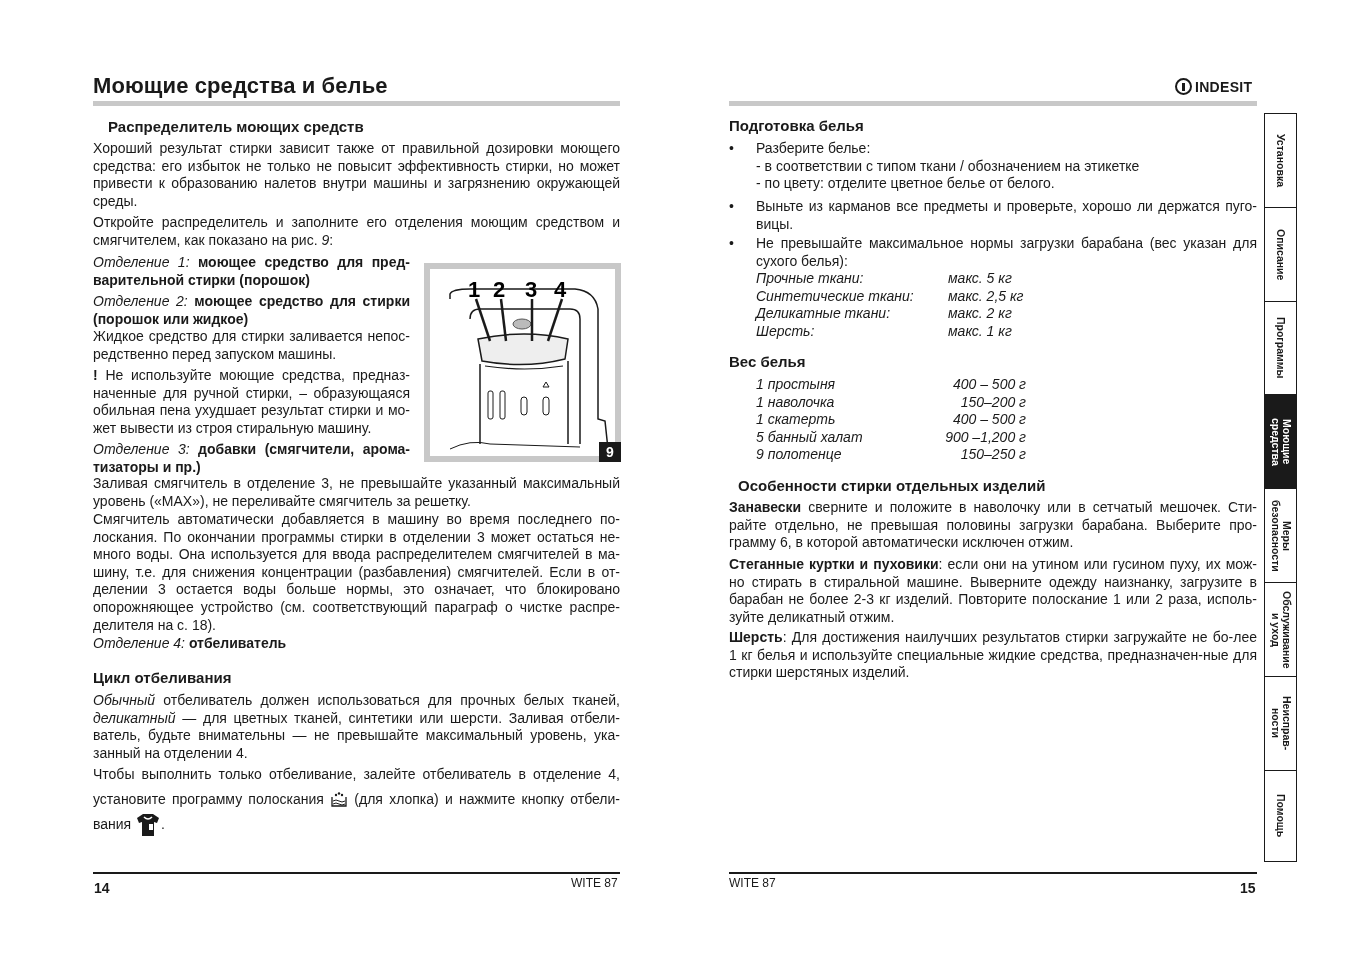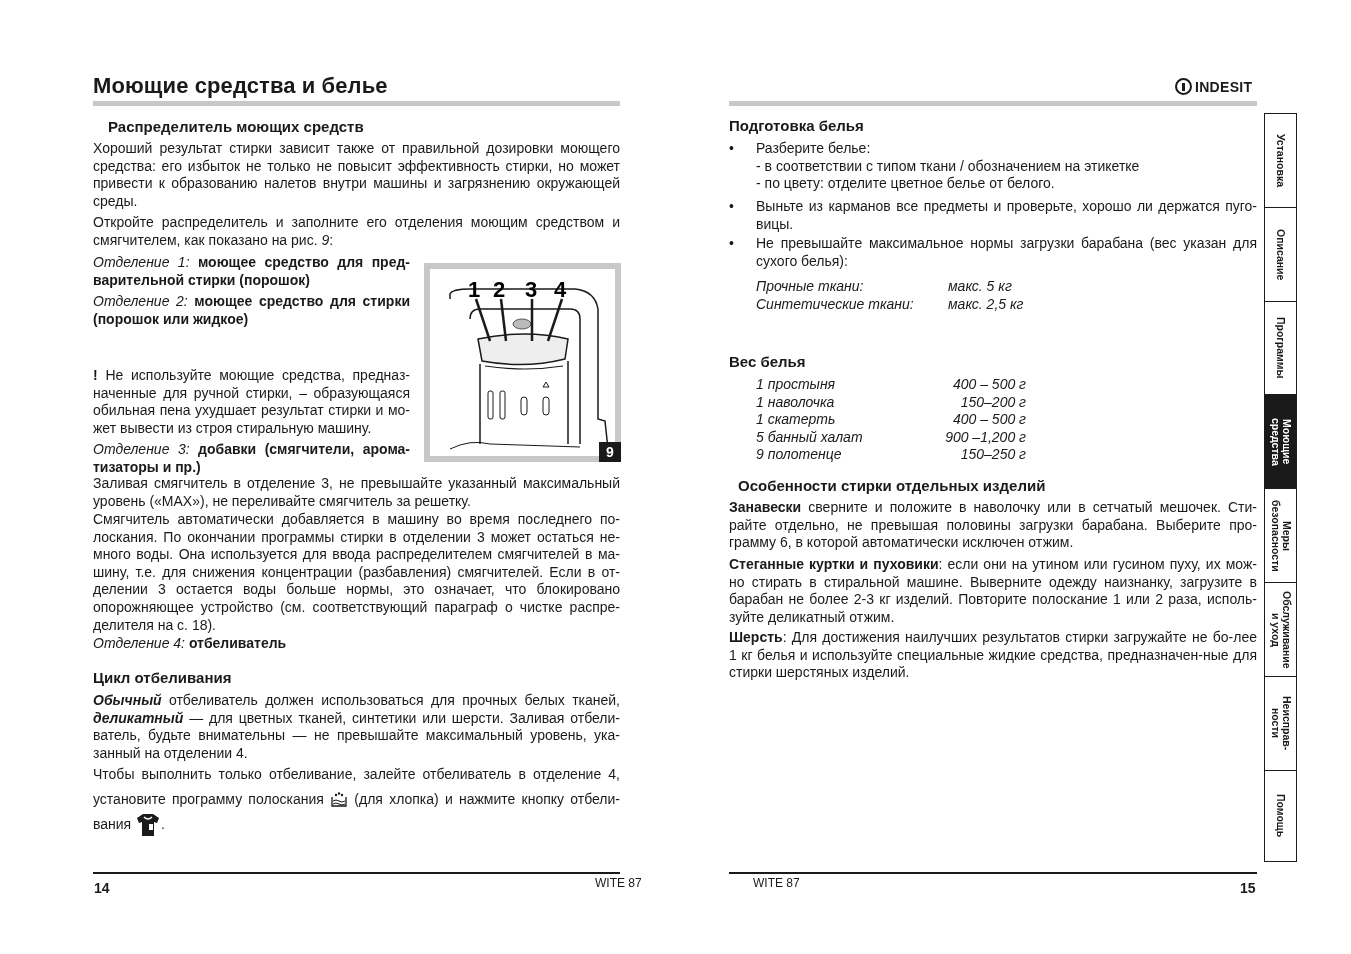--- a/index.html
+++ b/index.html
@@ -5,38 +5,38 @@
   html, body { margin:0; padding:0; background:#ffffff; }
   body { width:1351px; height:954px; position:relative; overflow:hidden;
          font-family:"Liberation Sans", sans-serif; color:#1a1a1a; }
   .title { position:absolute; top:73px; left:93px; font-size:22px; font-weight:bold; letter-spacing:0.1px; }
   .grayrule { position:absolute; height:5px; background:#c8c8c8; }
   .blackrule { position:absolute; height:2px; background:#1a1a1a; }
   .h2 { font-size:15px; font-weight:bold; margin:0; position:absolute; }
   .p { font-size:14px; line-height:17.6px; margin:0; text-align:justify; position:absolute; }
   .u { font-style:italic; }
   .b { font-weight:bold; }
-  .bi { font-weight:bold; font-style:italic;margin-top:24px; }
+  .bi { font-weight:normal; font-style:italic;margin-top:24px; }
   .i { font-style:italic; }
   .fig { position:absolute; left:424px; top:263px; width:197px; height:199px; background:#c8c8c8; }
   .fig-inner { position:absolute; left:6px; top:6px; right:6px; bottom:6px; background:#fff; overflow:hidden; }
   .fig-num { position:absolute; right:0; bottom:0; width:22px; height:20px; background:#1a1a1a; color:#fff;
              font-weight:bold; font-size:14px; text-align:center; line-height:20px; }
   .bullet { position:absolute; font-size:14px; line-height:17.6px; }
   .bullet .dot { position:absolute; left:0; top:0; }
   .bullet .txt { position:absolute; left:27px; right:0; top:0; text-align:justify; }
   .tbl { position:absolute; font-size:14px; font-style:italic; line-height:17.6px; }
   .tbl .row { position:relative; height:17.6px; }
   .tbl .k { position:absolute; left:0; }
   .tbl .v { position:absolute; }
   .tabs { position:absolute; left:1264px; top:113px; width:33px; height:749px; border:1px solid #1a1a1a; border-right:1px solid #1a1a1a; box-sizing:border-box; }
   .tab { position:absolute; left:0; width:100%; border-bottom:1px solid #1a1a1a; box-sizing:border-box; display:flex; align-items:center; justify-content:center; }
   .tab.active { background:#1a1a1a; color:#fff; }
   .tab span { writing-mode:vertical-rl; font-size:10.5px; font-weight:bold; text-align:center; line-height:11px; white-space:pre-line; }
-  .foot { position:absolute; font-size:12px;margin-left:24px; }
+  .foot { position:absolute; font-size:12px; }
   .pnum { position:absolute; font-size:14px; font-weight:bold; }
   .logo { position:absolute; left:1175px; top:78px; display:flex; align-items:center; gap:3px; }
   .logo .circ { width:17px; height:17px; border:2px solid #1a1a1a; border-radius:50%; box-sizing:border-box; position:relative; }
   .logo .circ:after { content:""; position:absolute; left:5px; top:3px; width:3px; height:8px; background:#1a1a1a; }
   .logo .word { font-weight:bold; font-size:14px; letter-spacing:0.3px; }
   .inline-icon { display:inline-block; vertical-align:middle; }
 </style>
 </head>
 <body>
 
@@ -44,21 +44,21 @@
 <div class="grayrule" style="left:93px;top:101px;width:527px;"></div>
 
 <div class="h2" style="left:108px;top:118px;">Распределитель моющих средств</div>
 
 <p class="p" style="left:93px;top:140px;width:527px;">Хороший результат стирки зависит также от правильной дозировки моющего средства: его избыток не только не повысит эффективность стирки, но может привести к образованию налетов внутри машины и загрязнению окружающей среды.</p>
 
 <p class="p" style="left:93px;top:214px;width:527px;"><span>Откройте распределитель и заполните его отделения моющим средством и смягчителем, как показано на рис. </span><span class="i">9</span><span>:</span></p>
 
 <p class="p" style="left:93px;top:254px;width:317px;"><span class="u">Отделение 1</span><span class="i">:</span> <span class="b">моющее средство для пред-варительной стирки (порошок)</span></p>
 
-<p class="p" style="left:93px;top:293px;width:317px;"><span class="u">Отделение 2</span><span class="i">:</span> <span class="b">моющее средство для стирки (порошок или жидкое)</span><br></p>
+<p class="p" style="left:93px;top:293px;width:317px;"><span class="u">Отделение 2</span><span class="i">:</span> <span class="b">моющее средство для стирки (порошок или жидкое)</span><br><span>Жидкое средство для стирки заливается непос-редственно перед запуском машины.</span></p>
 
 <p class="p" style="left:93px;top:367px;width:317px;"><span class="b">!</span> <span>Не используйте моющие средства, предназ-наченные для ручной стирки, – образующаяся обильная пена ухудшает результат стирки и мо-жет вывести из строя стиральную машину.</span></p>
 
 <p class="p" style="left:93px;top:441px;width:317px;"><span class="u">Отделение 3</span><span class="i">:</span> <span class="b">добавки (смягчители, арома-тизаторы и пр.)</span></p>
 
 <div class="fig">
   <div class="fig-inner">
     <svg width="185" height="187" viewBox="0 0 185 187">
       <path d="M20 30 L20 25 Q22 20 40 20 L145 20 Q165 22 168 40 L168 150 L175 152 L178 180" stroke="#1a1a1a" stroke-width="1.5" fill="none"></path>
       <path d="M40 50 Q40 40 50 40 L140 40 Q150 40 150 50 L150 175" stroke="#1a1a1a" stroke-width="1.5" fill="none"></path>
@@ -129,28 +129,36 @@
 </div>
 <div class="bullet" style="left:729px;top:198px;width:528px;height:36px;">
   <span class="dot">•</span>
   <div class="txt">Выньте из карманов все предметы и проверьте, хорошо ли держатся пуго-вицы.</div>
 </div>
 <div class="bullet" style="left:729px;top:235px;width:528px;height:36px;">
   <span class="dot">•</span>
   <div class="txt">Не превышайте максимальное нормы загрузки барабана (вес  указан  для сухого белья):</div>
 </div>
 
-<div class="tbl" style="left:756px;top:270px;width:300px;margin-top:8px;">
+<div class="tbl" style="left:756px;top:270px;width:300px;">
   <div class="row">
       <span class="k">Прочные ткани:</span>
       <span class="v" style="left:192px">макс. 5 кг</span>
     </div>
   <div class="row">
       <span class="k">Синтетические ткани:</span>
       <span class="v" style="left:192px">макс. 2,5 кг</span>
+    </div>
+  <div class="row">
+      <span class="k">Деликатные ткани:</span>
+      <span class="v" style="left:192px">макс. 2 кг</span>
+    </div>
+  <div class="row">
+      <span class="k">Шерсть:</span>
+      <span class="v" style="left:192px">макс. 1 кг</span>
     </div>
 </div>
 
 <div class="h2" style="left:729px;top:353px;">Вес белья</div>
 
 <div class="tbl" style="left:756px;top:376px;width:270px;">
   <div class="row">
       <span class="k">1 простыня</span>
       <span class="v" style="right:0">400 – 500 г</span>
     </div>

